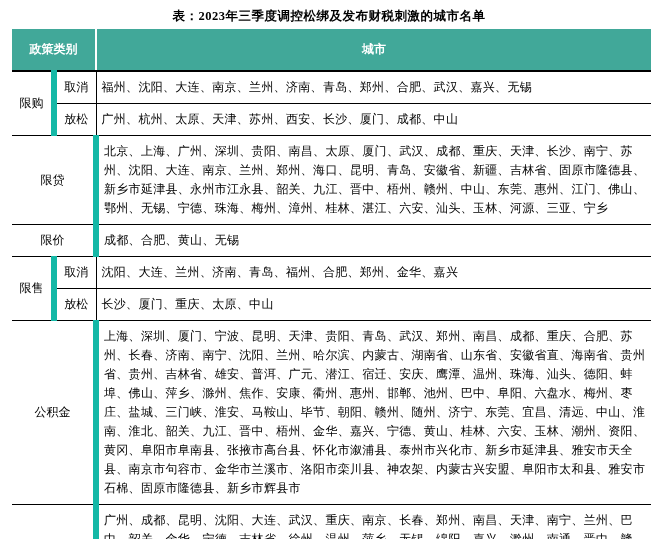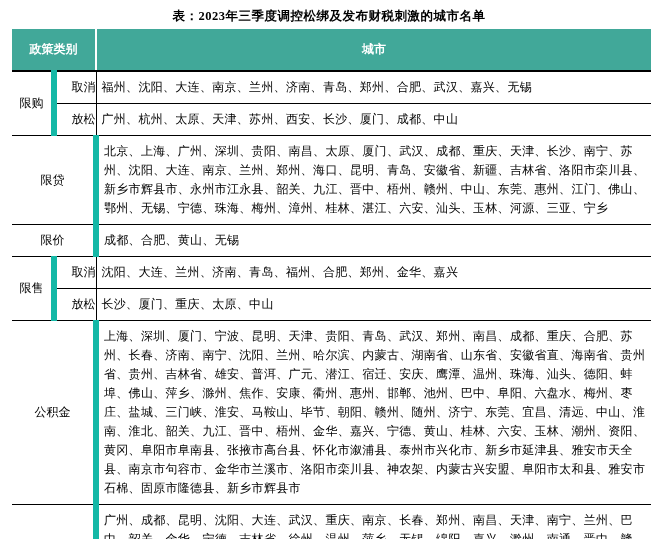--- a/index.html
+++ b/index.html
@@ -22,21 +22,21 @@
     background:var(--header-bg,#41A899);color:var(--header-text,#FFFFFF);
     font-weight:bold;font-size:12px;height:16px;padding:12px;
     border-bottom:2px solid #000;
   }
   th.city-h{border-left:2px solid #fff;}
   td{
     font-size:12px;line-height:19px;padding:0;
     border-bottom:1px solid #000;vertical-align:middle;
   }
   td.cat{text-align:center;border-right:6px solid #14b8a6;}
-  td.sub{text-align:right;border-right:1px solid #000;}
+  td.sub{text-align:center;border-right:1px solid #000;}
   td.cities{padding:6px 5px;text-align:left;letter-spacing:0.3px;}
   tr.last td{border-bottom:2px solid #000;}
   .source{
     margin-top:8px;text-align:left;padding-right:58px;
     font-size:14px;letter-spacing:0.5px;
   }
 </style>
 </head>
 <body>
 
@@ -61,21 +61,21 @@
         <td class="cat" rowspan="2">限购</td>
         <td class="sub">取消</td>
         <td class="cities">福州、沈阳、大连、南京、兰州、济南、青岛、郑州、合肥、武汉、嘉兴、无锡</td>
       </tr>
       <tr>
         <td class="sub">放松</td>
         <td class="cities">广州、杭州、太原、天津、苏州、西安、长沙、厦门、成都、中山</td>
       </tr>
       <tr>
         <td class="cat" colspan="2">限贷</td>
-        <td class="cities">北京、上海、广州、深圳、贵阳、南昌、太原、厦门、武汉、成都、重庆、天津、长沙、南宁、苏州、沈阳、大连、南京、兰州、郑州、海口、昆明、青岛、安徽省、新疆、吉林省、洛阳市栾川县、新乡市辉县市、永州市江永县、韶关、九江、晋中、梧州、赣州、中山、东莞、惠州、江门、佛山、鄂州、无锡、宁德、珠海、梅州、漳州、桂林、湛江、六安、汕头、玉林、河源、三亚、宁乡</td>
+        <td class="cities">北京、上海、广州、深圳、贵阳、南昌、太原、厦门、武汉、成都、重庆、天津、长沙、南宁、苏州、沈阳、大连、南京、兰州、郑州、海口、昆明、青岛、安徽省、新疆、吉林省、固原市隆德县、新乡市延津县、永州市江永县、韶关、九江、晋中、梧州、赣州、中山、东莞、惠州、江门、佛山、鄂州、无锡、宁德、珠海、梅州、漳州、桂林、湛江、六安、汕头、玉林、河源、三亚、宁乡</td>
       </tr>
       <tr>
         <td class="cat" colspan="2">限价</td>
         <td class="cities">成都、合肥、黄山、无锡</td>
       </tr>
       <tr>
         <td class="cat" rowspan="2">限售</td>
         <td class="sub">取消</td>
         <td class="cities">沈阳、大连、兰州、济南、青岛、福州、合肥、郑州、金华、嘉兴</td>
       </tr>

